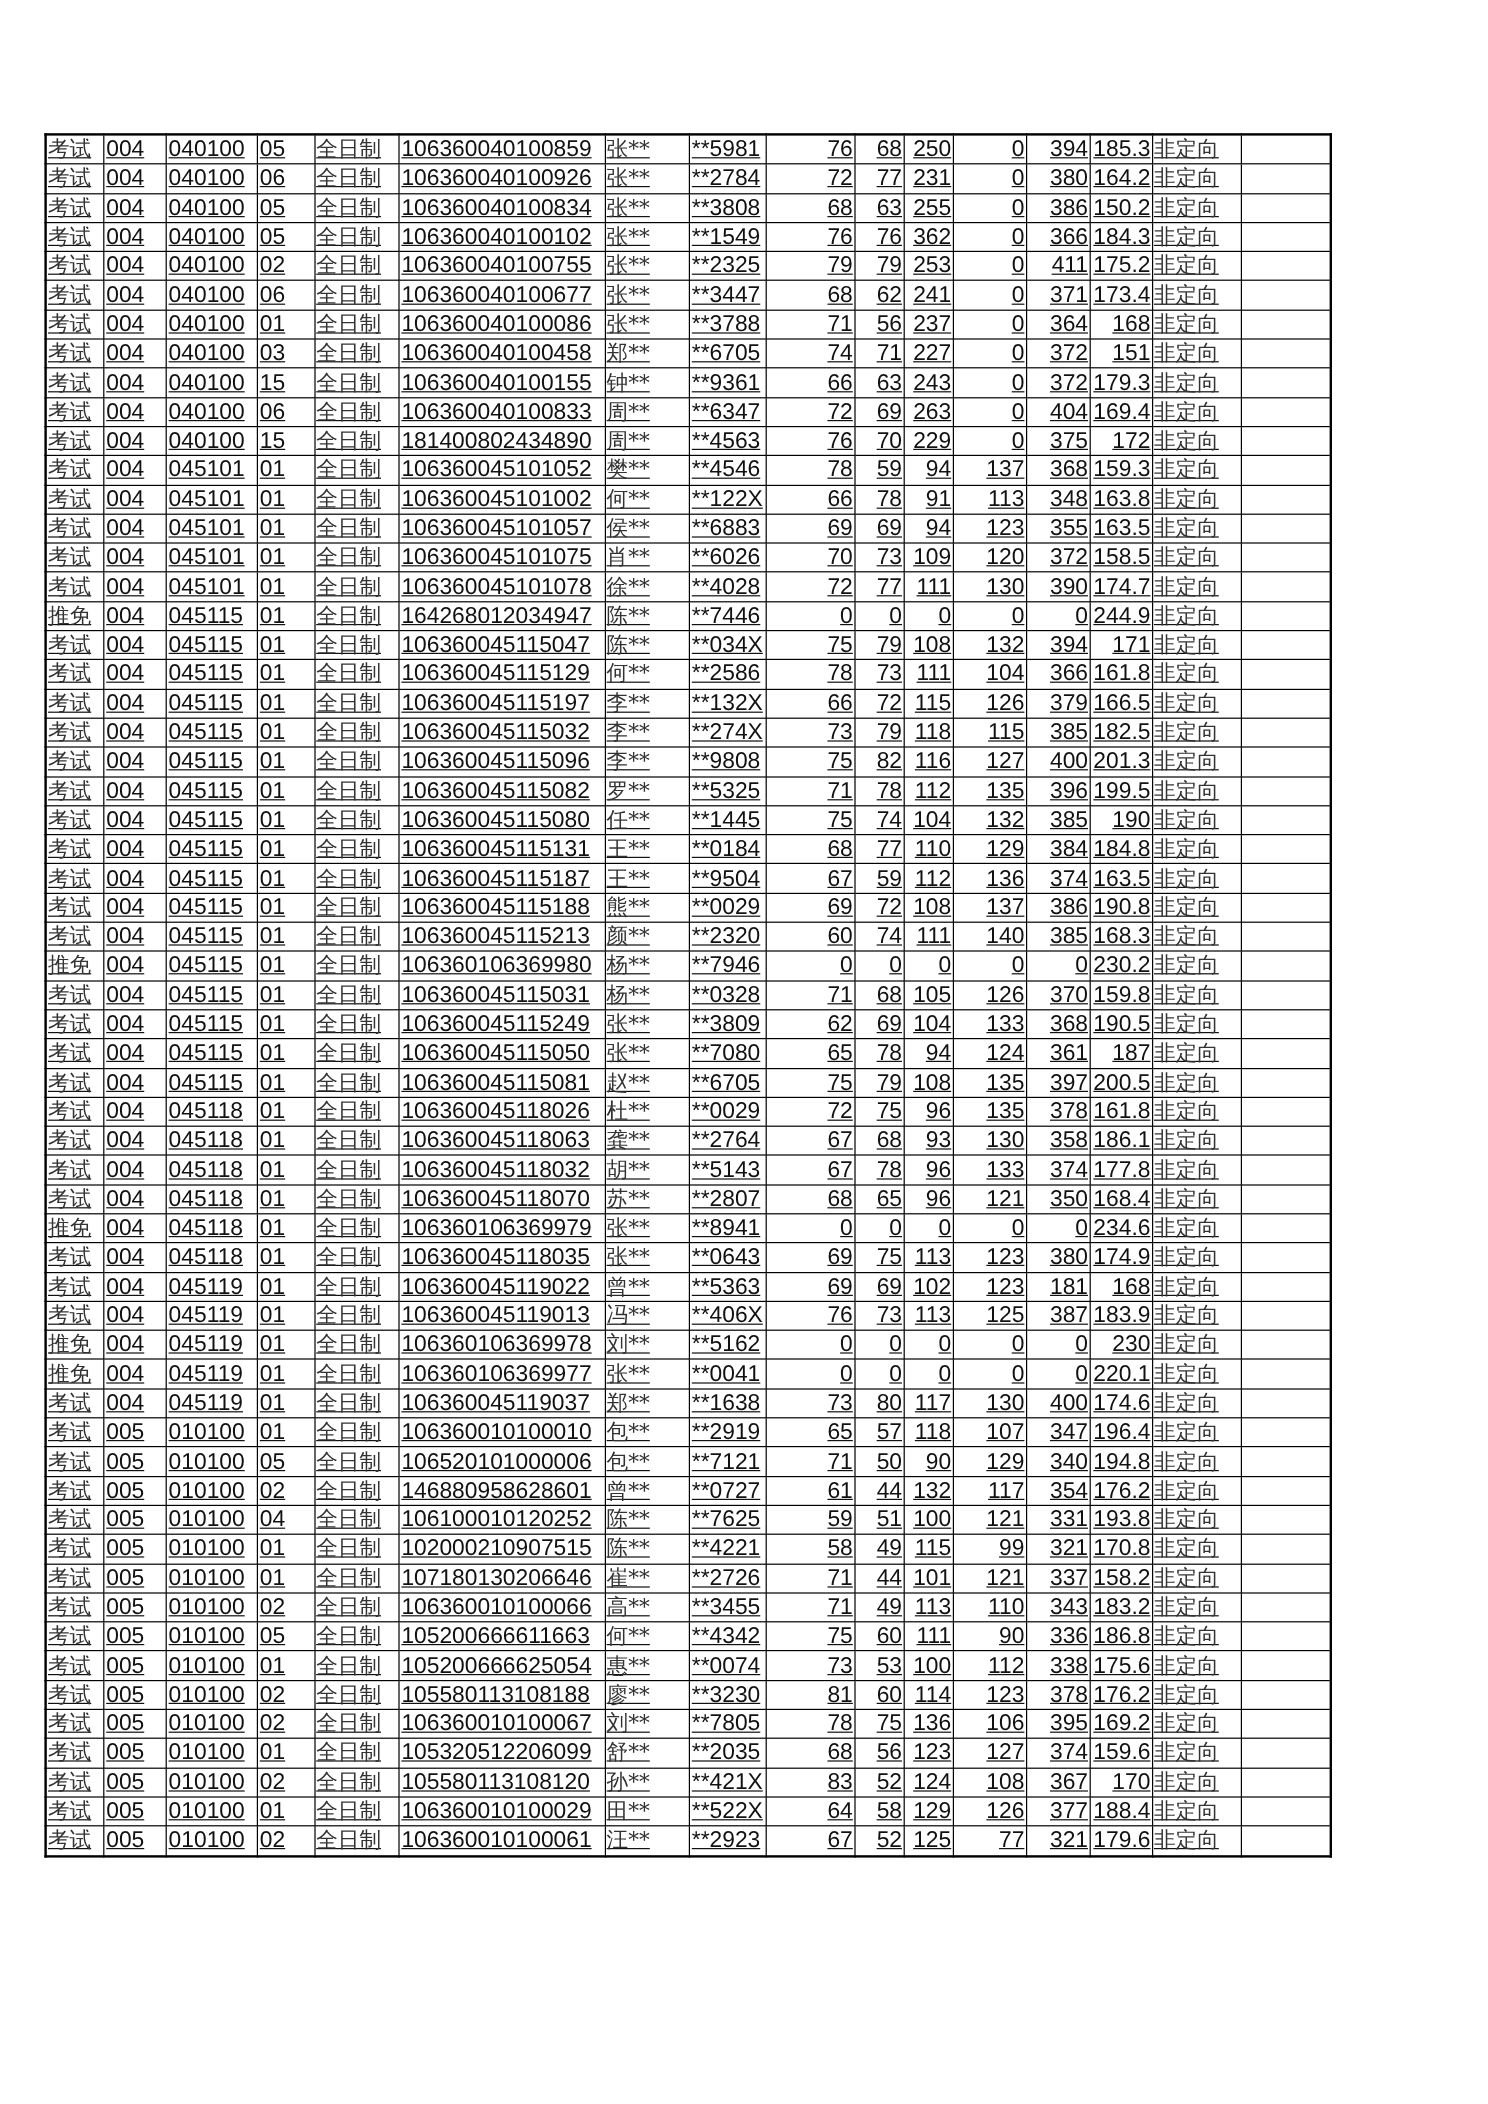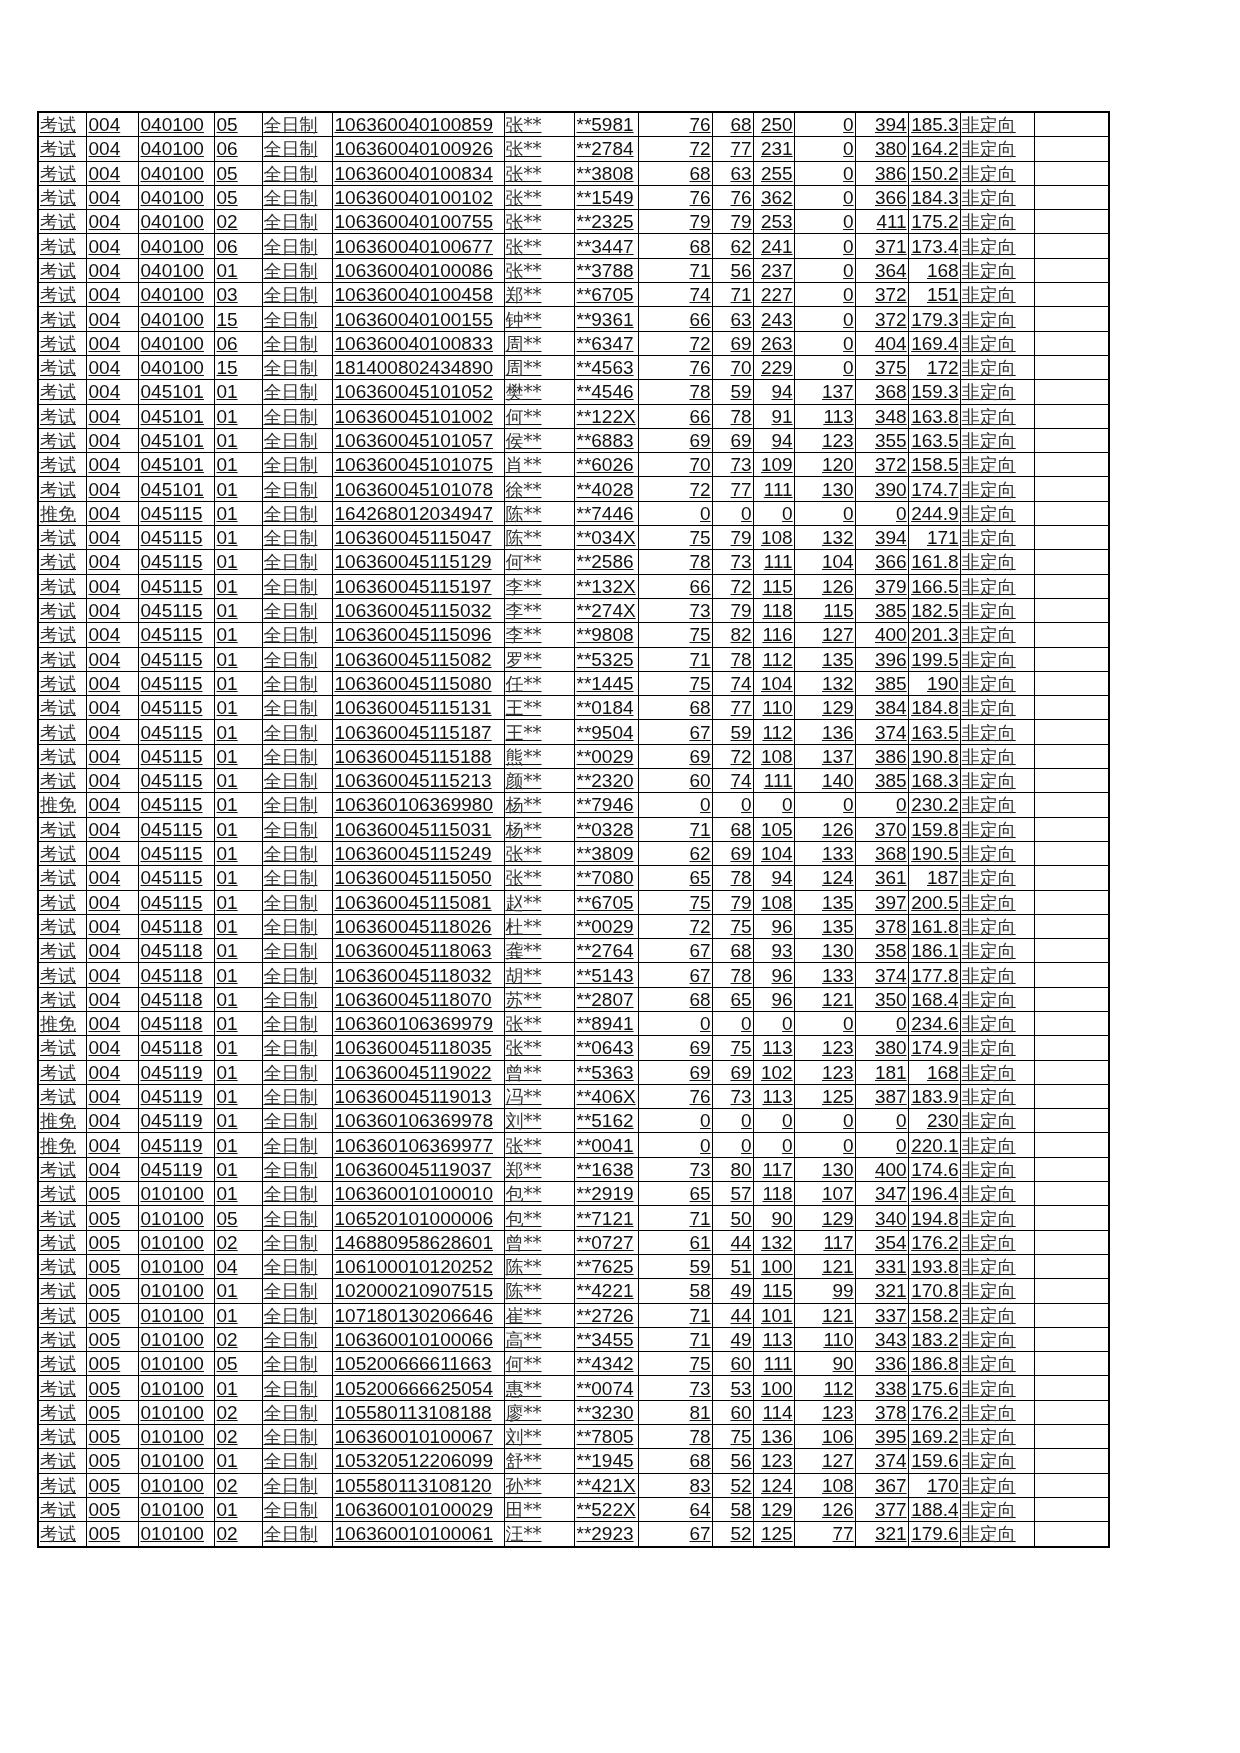--- a/index.html
+++ b/index.html
@@ -1035,21 +1035,21 @@
         <td class="txt"></td>
       </tr>
       <tr>
         <td class="cjk">考试</td>
         <td class="txt">005</td>
         <td class="txt">010100</td>
         <td class="txt">01</td>
         <td class="cjk">全日制</td>
         <td class="txt">105320512206099</td>
         <td class="cjk">舒**</td>
-        <td class="txt">**1945</td>
+        <td class="txt">**2035</td>
         <td class="num">68</td>
         <td class="num">56</td>
         <td class="num">123</td>
         <td class="num">127</td>
         <td class="num">374</td>
         <td class="num">159.6</td>
         <td class="cjk">非定向</td>
         <td class="txt"></td>
       </tr>
       <tr>

